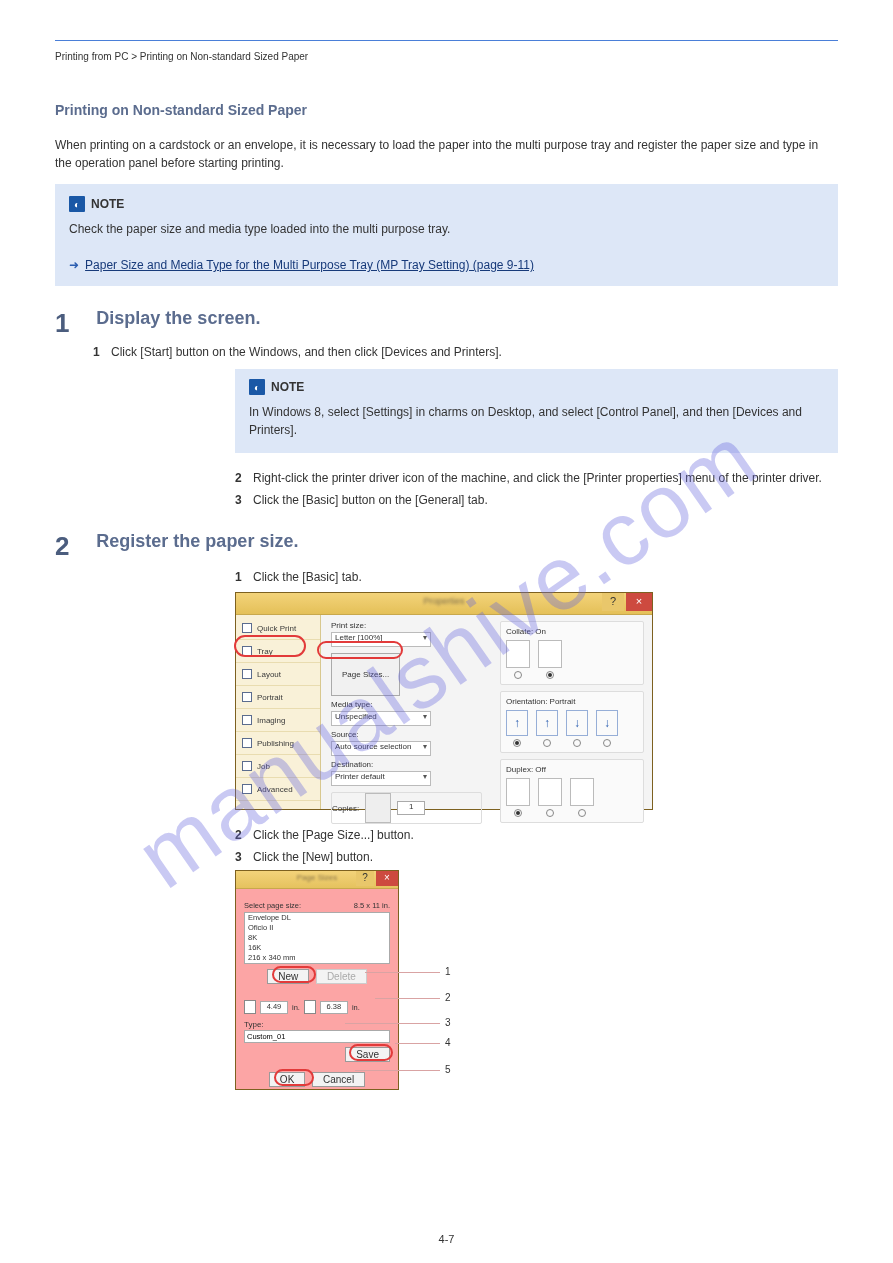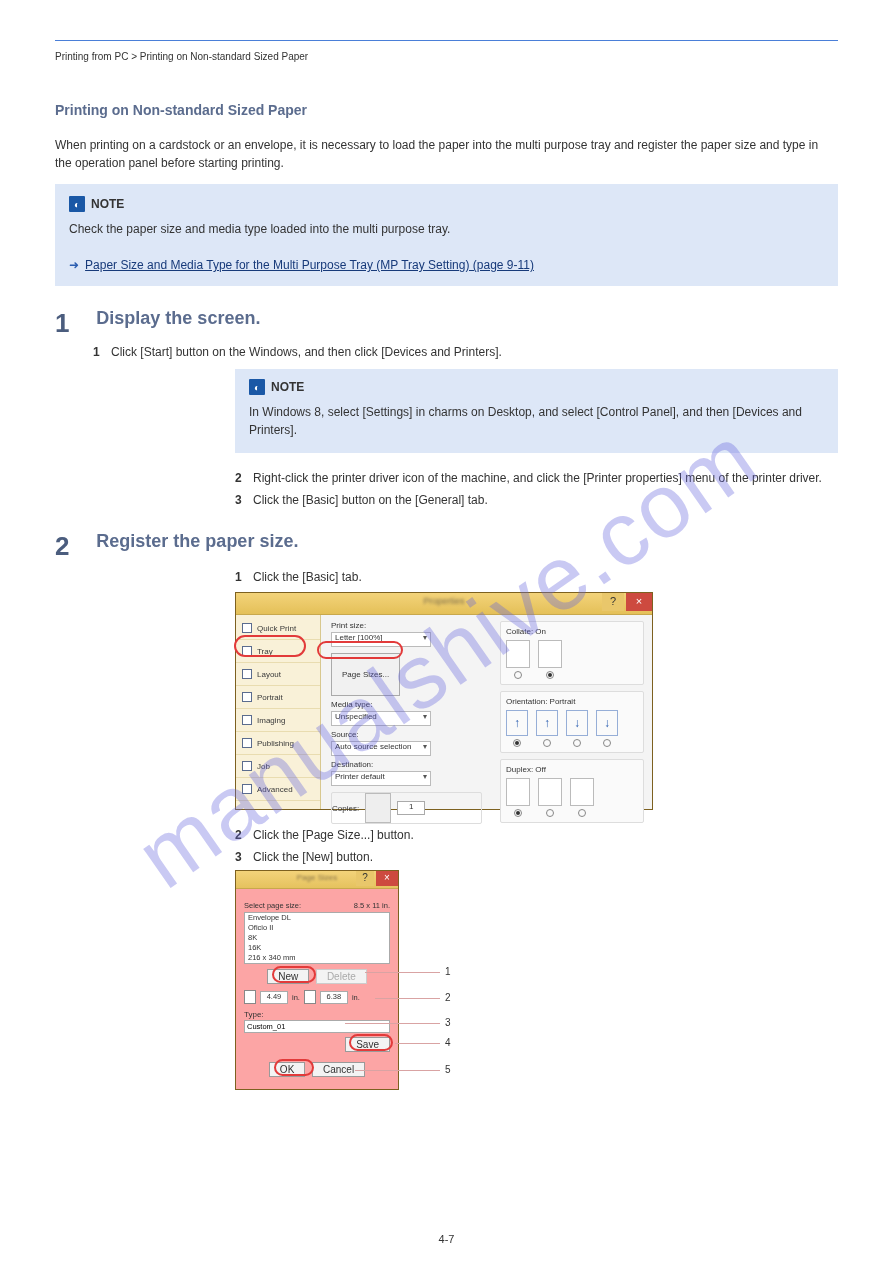--- a/index.html
+++ b/index.html
@@ -87,21 +87,21 @@
   }
   .d2-titlebar { height: 18px; background: linear-gradient(#f3d37a,#e5c25e); border-bottom: 1px solid #c8a84c; position: relative; }
   .d2-title { position: absolute; left: 50%; top: 2px; transform: translateX(-50%); font-size: 8px; color: #8a764a; filter: blur(1.2px); }
   .d2-close { position: absolute; right: 0; top: 0; width: 22px; height: 15px; background: #cd4a3f; color: #fff; font-size: 10px; text-align: center; line-height: 14px; }
   .d2-help { position: absolute; right: 24px; top: 0; width: 18px; height: 15px; background: #e9c76b; color: #333; font-size: 10px; text-align: center; line-height: 14px; }
   .d2-body { padding: 12px 8px; font-size: 8px; color: #333; background: #fca5a5; height: calc(100% - 18px); position: relative; }
   .d2-row { display: flex; justify-content: space-between; font-size: 7.5px; margin-bottom: 2px; }
   .d2-list { width: 100%; height: 52px; background: #fff; border: 1px solid #aaa; font-size: 7.5px; overflow: hidden; }
   .d2-li { padding: 0 3px; line-height: 10px; }
   .d2-btn { display: inline-block; background: #f3f3f3; border: 1px solid #9a9a9a; padding: 1px 10px; font-size: 10px; }
-  .d2-wh { display: flex; gap: 4px; align-items: center; margin-top: 6px; font-size: 7.5px; }
+  .d2-wh { display: flex; gap: 4px; align-items: center; margin-top: 16px; font-size: 7.5px; }
   .d2-wh-ic { width: 12px; height: 14px; border: 1px solid #888; background: #fff; }
   .d2-wh-input { width: 28px; height: 13px; border: 1px solid #aaa; background: #fff; font-size: 7.5px; text-align: center; }
   .d2-name-input { width: 100%; height: 13px; border: 1px solid #aaa; background: #fff; font-size: 7.5px; padding: 0 2px; margin-top: 1px; }
   .ring2 { position: absolute; border: 2px solid #e23a3a; border-radius: 10px; pointer-events: none; }
   .lead { position: absolute; height: 0; border-top: 1px solid #d9a3a3; }
   .callout { position: absolute; font-size: 10px; color: #333; white-space: nowrap; }
 
   
   .watermark {
     position: absolute;

